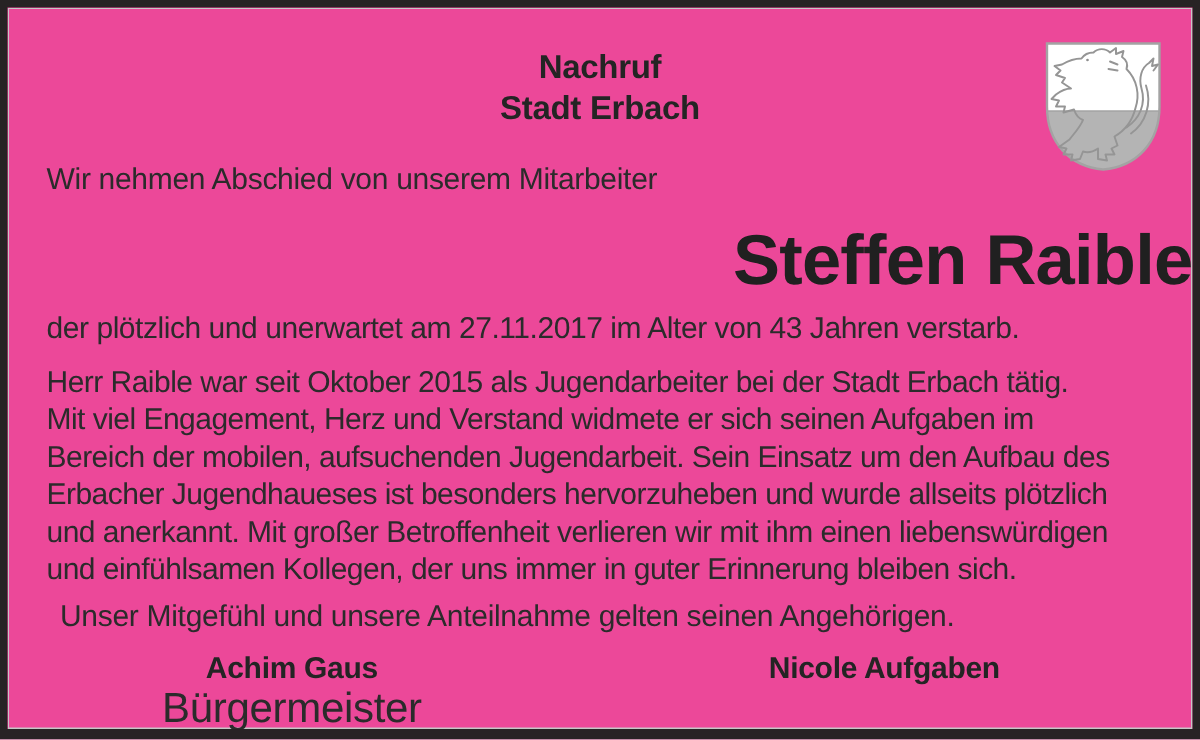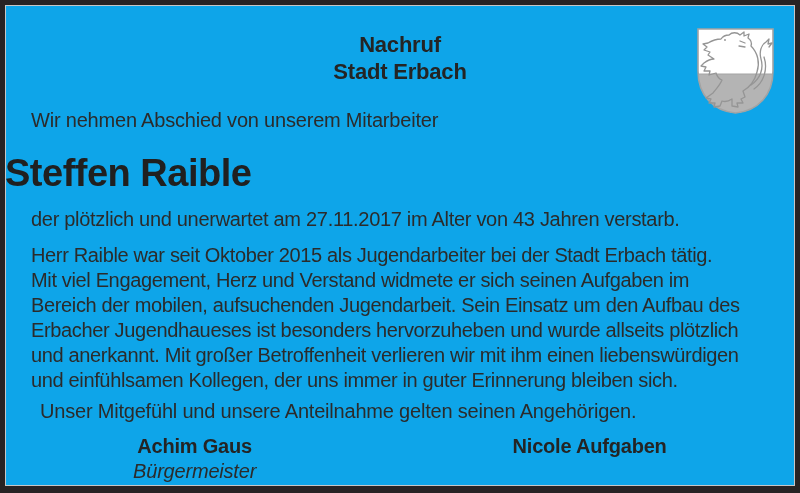--- a/index.html
+++ b/index.html
@@ -1,21 +1,21 @@
 <!DOCTYPE html>
 <html lang="de"><head>
 <meta charset="utf-8">
 <style>
   html, body { margin: 0; padding: 0; background: #ffffff; }
   .page {
     position: relative;
     width: 800px;
     height: 493px;
     box-sizing: border-box;
-    background: #0ea5e9;
+    background: #ec4899;
     border: 5px solid #272324;
     border-bottom-width: 7px;
     box-shadow: inset 0 0 0 1px #c6c6c6;
     overflow: hidden;
     font-family: "Liberation Sans", "DejaVu Sans", sans-serif;
     color: #2b2b2b;
   }
   .header {
     margin-top: 26px;
     text-align: center;
@@ -33,22 +33,22 @@
     height: 88px;
   }
   .intro {
     margin: 23px 0 14px 26px;
     font-size: 20px;
     line-height: 24px;
     letter-spacing: -0.2px;
   }
   .name {
     margin-top: 4px;
-    text-align: left;
-    font-size: 38px;
+    text-align: right;
+    font-size: 47px;
     line-height: 54px;
     font-weight: 700;
     color: #202020;
     letter-spacing: -0.5px;
   }
   .death {
     margin: 7px 0 0 26px;
     font-size: 20px;
     line-height: 25px;
     letter-spacing: -0.3px;
@@ -69,21 +69,21 @@
   }
   .signatures {
     margin-top: 10px;
     display: flex;
     width: 100%;
   }
   .sig { text-align: center; }
   .sig-left  { flex: 0 0 48%; }
   .sig-right { flex: 0 0 52%; }
   .sig-name  { font-size: 20px; line-height: 25px; font-weight: 700; color: #242424; letter-spacing: -0.2px; }
-  .sig-title { font-size: 20px; line-height: 25px; letter-spacing: -0.2px; font-style: italic; }
+  .sig-title { font-size: 28px; line-height: 25px; letter-spacing: -0.2px; }
   .lion-stroke { fill: none; stroke: #959595; stroke-width: 1.3; stroke-linejoin: round; stroke-linecap: round; }
 </style>
 </head>
 <body>
 
 <div class="page">
 
   <div class="header">
     <div>Nachruf</div>
     <div>Stadt Erbach</div>

